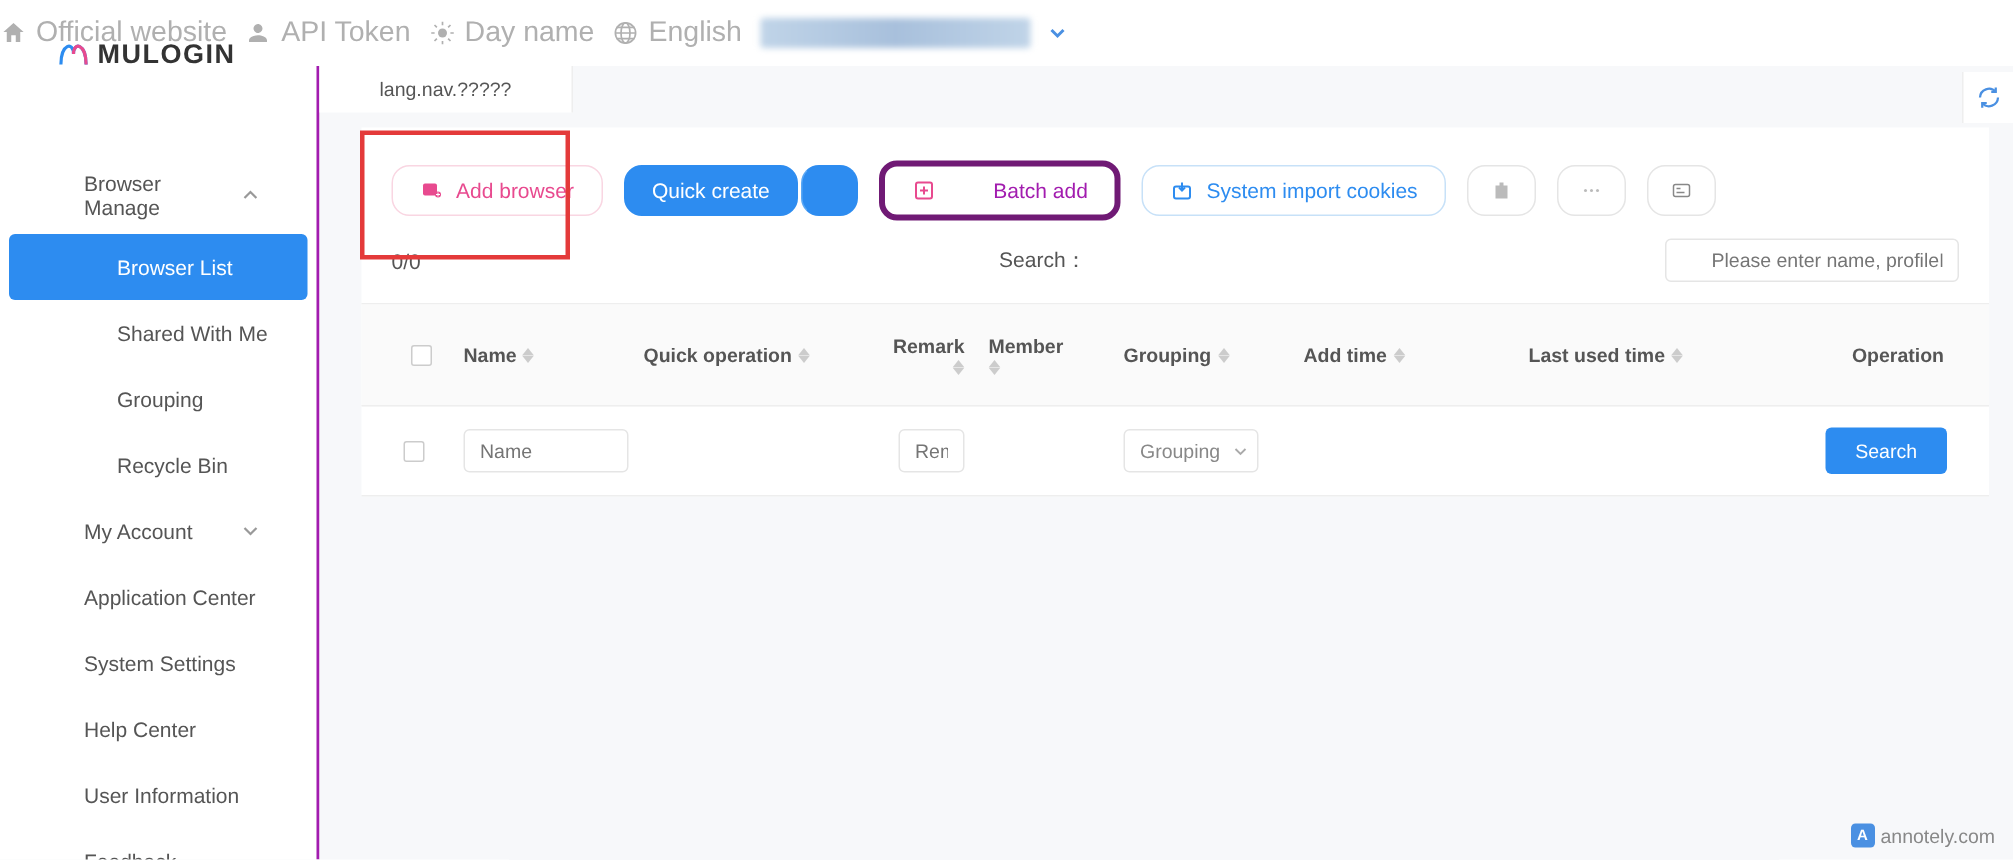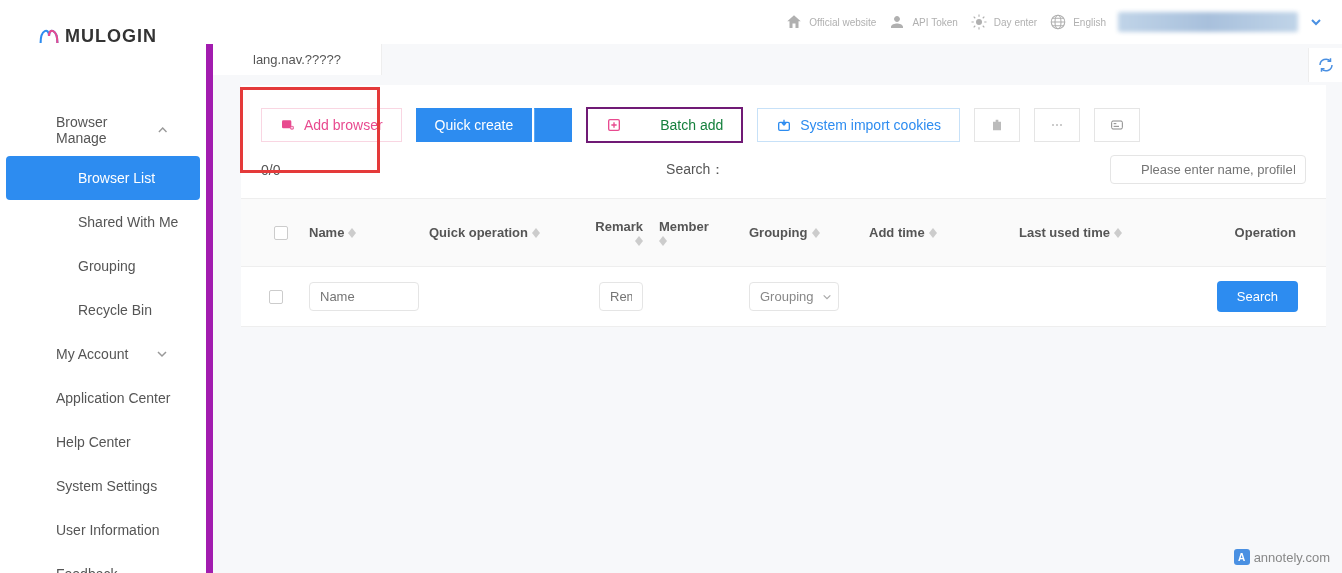--- a/index.html
+++ b/index.html
@@ -1,58 +1,58 @@
 <!DOCTYPE html>
 <html><head>
   <meta charset="utf-8">
   <style>
     * { box-sizing: border-box; margin: 0; padding: 0; }
     body { font-family: -apple-system, BlinkMacSystemFont, 'Segoe UI', Arial, sans-serif; font-size: 14px; color: #333; background: #fff; width: 1342px; height: 573px; overflow: hidden; position: relative; }
     
-    .topbar { position: absolute; top: 0; left: 0; right: 0; height: 44px; display: flex; align-items: center; justify-content: flex-end; padding-right: 20px; gap: 12px; color: #b0b0b0; font-size: 10px; }
+    .topbar { position: absolute; top: 0; left: 0; right: 0; height: 44px; display: flex; align-items: center; justify-content: flex-start; padding-right: 20px; gap: 12px; color: #b0b0b0; font-size: 19px; }
     .topbar-item { display: flex; align-items: center; gap: 6px; cursor: pointer; }
     .topbar-icon { width: 18px; height: 18px; fill: #b0b0b0; }
     .topbar-user { width: 180px; height: 20px; background: linear-gradient(90deg, #c0d4e8, #a8c0dc, #c0d4e8); filter: blur(2px); border-radius: 2px; }
     .chevron-down { width: 12px; height: 12px; stroke: #4a90e2; stroke-width: 2; fill: none; }
     
     .logo-area { position: absolute; top: 22px; left: 35px; display: flex; align-items: center; gap: 2px; }
     .logo-svg { width: 28px; height: 28px; }
     .logo-text { font-size: 18px; font-weight: bold; letter-spacing: 1px; color: #333; }
     
     .chat-bubble { position: absolute; top: 48px; left: 36px; width: 68px; height: 68px; border-radius: 50%; background: #e8f2fb; display: flex; align-items: center; justify-content: center; }
     .chat-bubble svg { width: 36px; height: 36px; fill: #4a9ce8; }
     
     .arrow-annotation { position: absolute; top: 80px; left: 126px; }
     .arrow-annotation svg { width: 34px; height: 34px; }
     
-    .sidebar { position: absolute; top: 44px; left: 0; width: 213px; bottom: 0; background: #fff; border-right: 7px solid #a21caf; padding-top: 60px; }
+    .sidebar { position: absolute; top: 44px; left: 0; width: 213px; bottom: 0; background: #fff; border-right: 2px solid #a21caf; padding-top: 60px; }
     .sidebar-header { padding: 10px 18px 10px 56px; font-size: 14px; color: #555; display: flex; align-items: center; justify-content: space-between; cursor: pointer; }
     .sidebar-header .caret { width: 12px; height: 12px; stroke: #999; stroke-width: 1.5; fill: none; margin-right: 20px;}
     .sidebar-item { padding: 14px 18px 14px 78px; font-size: 14px; color: #555; cursor: pointer; }
     .sidebar-item.active { background: #2d8cf0; color: #fff; border-radius: 4px; margin: 0 6px; padding-left: 72px; }
     .sidebar-section { padding: 14px 18px 14px 56px; font-size: 14px; color: #555; cursor: pointer; display: flex; align-items: center; justify-content: space-between;}
     .sidebar-section .caret { width: 12px; height: 12px; stroke: #999; stroke-width: 1.5; fill: none; margin-right: 20px;}
     
     .main { position: absolute; left: 213px; top: 44px; right: 0; bottom: 0; background: #f7f8fa; }
     .tab-bar { display: flex; }
     .tab { background: #fff; padding: 8px 40px; font-size: 13px; color: #555; border-right: 1px solid #eee; }
     .refresh-btn { position: absolute; top: 4px; right: 0; width: 34px; height: 34px; background: #fff; display: flex; align-items: center; justify-content: center; cursor: pointer; border-left: 1px solid #eee; }
     .refresh-btn svg { width: 18px; height: 18px; stroke: #4a90e2; stroke-width: 2; fill: none; }
     
     .content { background: #fff; margin: 10px 16px 0 28px; padding: 0; }
     
     .toolbar { display: flex; align-items: center; gap: 14px; padding: 22px 20px 12px 20px; position: relative; }
     .add-browser-highlight { position: absolute; top: 2px; left: -1px; width: 140px; height: 86px; border: 3px solid #e43a3a; pointer-events: none; }
-    .btn { display: inline-flex; align-items: center; gap: 8px; padding: 8px 18px; border-radius: 0; font-size: 14px; cursor: pointer; border: 1px solid transparent; background: #fff; }
+    .btn { display: inline-flex; align-items: center; gap: 8px; padding: 8px 18px; border-radius: 12px; font-size: 14px; cursor: pointer; border: 1px solid transparent; background: #fff; }
     .btn-pink { border: 1px solid #f9d6e2; color: #e84a8f; }
     .btn-pink svg { width: 16px; height: 16px; fill: #e84a8f; }
     .btn-blue-solid { background: #2d8cf0; color: #fff; border: 1px solid #2d8cf0; }
     .btn-blue-icon { background: #2d8cf0; color: #fff; padding: 8px 10px; border: 1px solid #2d8cf0; margin-left: -12px; border-left: 1px solid #5aa8f5;}
     .btn-blue-icon svg { width: 16px; height: 16px; fill: #fff; }
-    .btn-pink-outline { border: 2px solid #701a75; color: #15803d; gap: 38px; }
+    .btn-pink-outline { border: 4px solid #701a75; color: #a21caf; gap: 38px; }
     .btn-pink-outline svg { width: 16px; height: 16px; fill: #e84a8f; }
     .btn-blue-outline { border: 1px solid #c7e1f8; color: #2d8cf0; }
     .btn-blue-outline svg { width: 16px; height: 16px; fill: #2d8cf0; }
     .btn-gray { border: 1px solid #e5e5e5; color: #bbb; padding: 8px 14px; }
     .btn-gray svg { width: 16px; height: 16px; fill: #bbb; }
     
     .search-row { display: flex; align-items: center; justify-content: space-between; gap: 14px; padding: 0 20px 14px 20px; font-size: 14px; color: #555; }
     .search-input { border: 1px solid #e5e5e5; border-radius: 4px; padding: 6px 10px 6px 30px; width: 196px; font-size: 13px; background: #fff; position: relative; }
     .search-wrap { position: relative; }
     .search-wrap svg { position: absolute; left: 8px; top: 7px; width: 14px; height: 14px; stroke: #bbb; stroke-width: 2; fill: none; }
@@ -98,21 +98,21 @@
     <svg class="topbar-icon" viewBox="0 0 24 24">
         <path d="M12 12c2 0 4-2 4-4s-2-4-4-4-4 2-4 4 2 4 4 4zm0 2c-3 0-8 1.5-8 4.5V20h16v-1.5c0-3-5-4.5-8-4.5z"></path>
       </svg>
     <span>API Token</span>
   </div>
   <div class="topbar-item">
     <svg class="topbar-icon" viewBox="0 0 24 24">
         <circle cx="12" cy="12" r="4"></circle>
         <path d="M12 2v3M12 19v3M2 12h3M19 12h3M4.9 4.9l2.1 2.1M17 17l2.1 2.1M4.9 19.1L7 17M17 7l2.1-2.1" stroke="#b0b0b0" stroke-width="1.5"></path>
       </svg>
-    <span>Day enter</span>
+    <span>Day name</span>
   </div>
   <div class="topbar-item">
     <svg class="topbar-icon" viewBox="0 0 24 24">
         <circle cx="12" cy="12" r="9" fill="none" stroke="#b0b0b0" stroke-width="1.5"></circle>
         <ellipse cx="12" cy="12" rx="4" ry="9" fill="none" stroke="#b0b0b0" stroke-width="1.5"></ellipse>
         <path d="M3 12h18M4 7h16M4 17h16" stroke="#b0b0b0" stroke-width="1.5"></path>
       </svg>
     <span>English</span>
   </div>
   <div class="topbar-user"></div>
@@ -165,24 +165,24 @@
   <div class="sidebar-section">
     <span>My Account</span>
     <svg class="caret" viewBox="0 0 12 12">
         <path d="M2 4l4 4 4-4"></path>
       </svg>
   </div>
   <div class="sidebar-section">
     <span>Application Center</span>
   </div>
   <div class="sidebar-section">
+    <span>System Settings</span>
+  </div>
+  <div class="sidebar-section">
     <span>Help Center</span>
-  </div>
-  <div class="sidebar-section">
-    <span>System Settings</span>
   </div>
   <div class="sidebar-section">
     <span>User Information</span>
   </div>
   <div class="sidebar-section">
     <span>Feedback</span>
   </div>
 </div>
 
 <div class="main">

